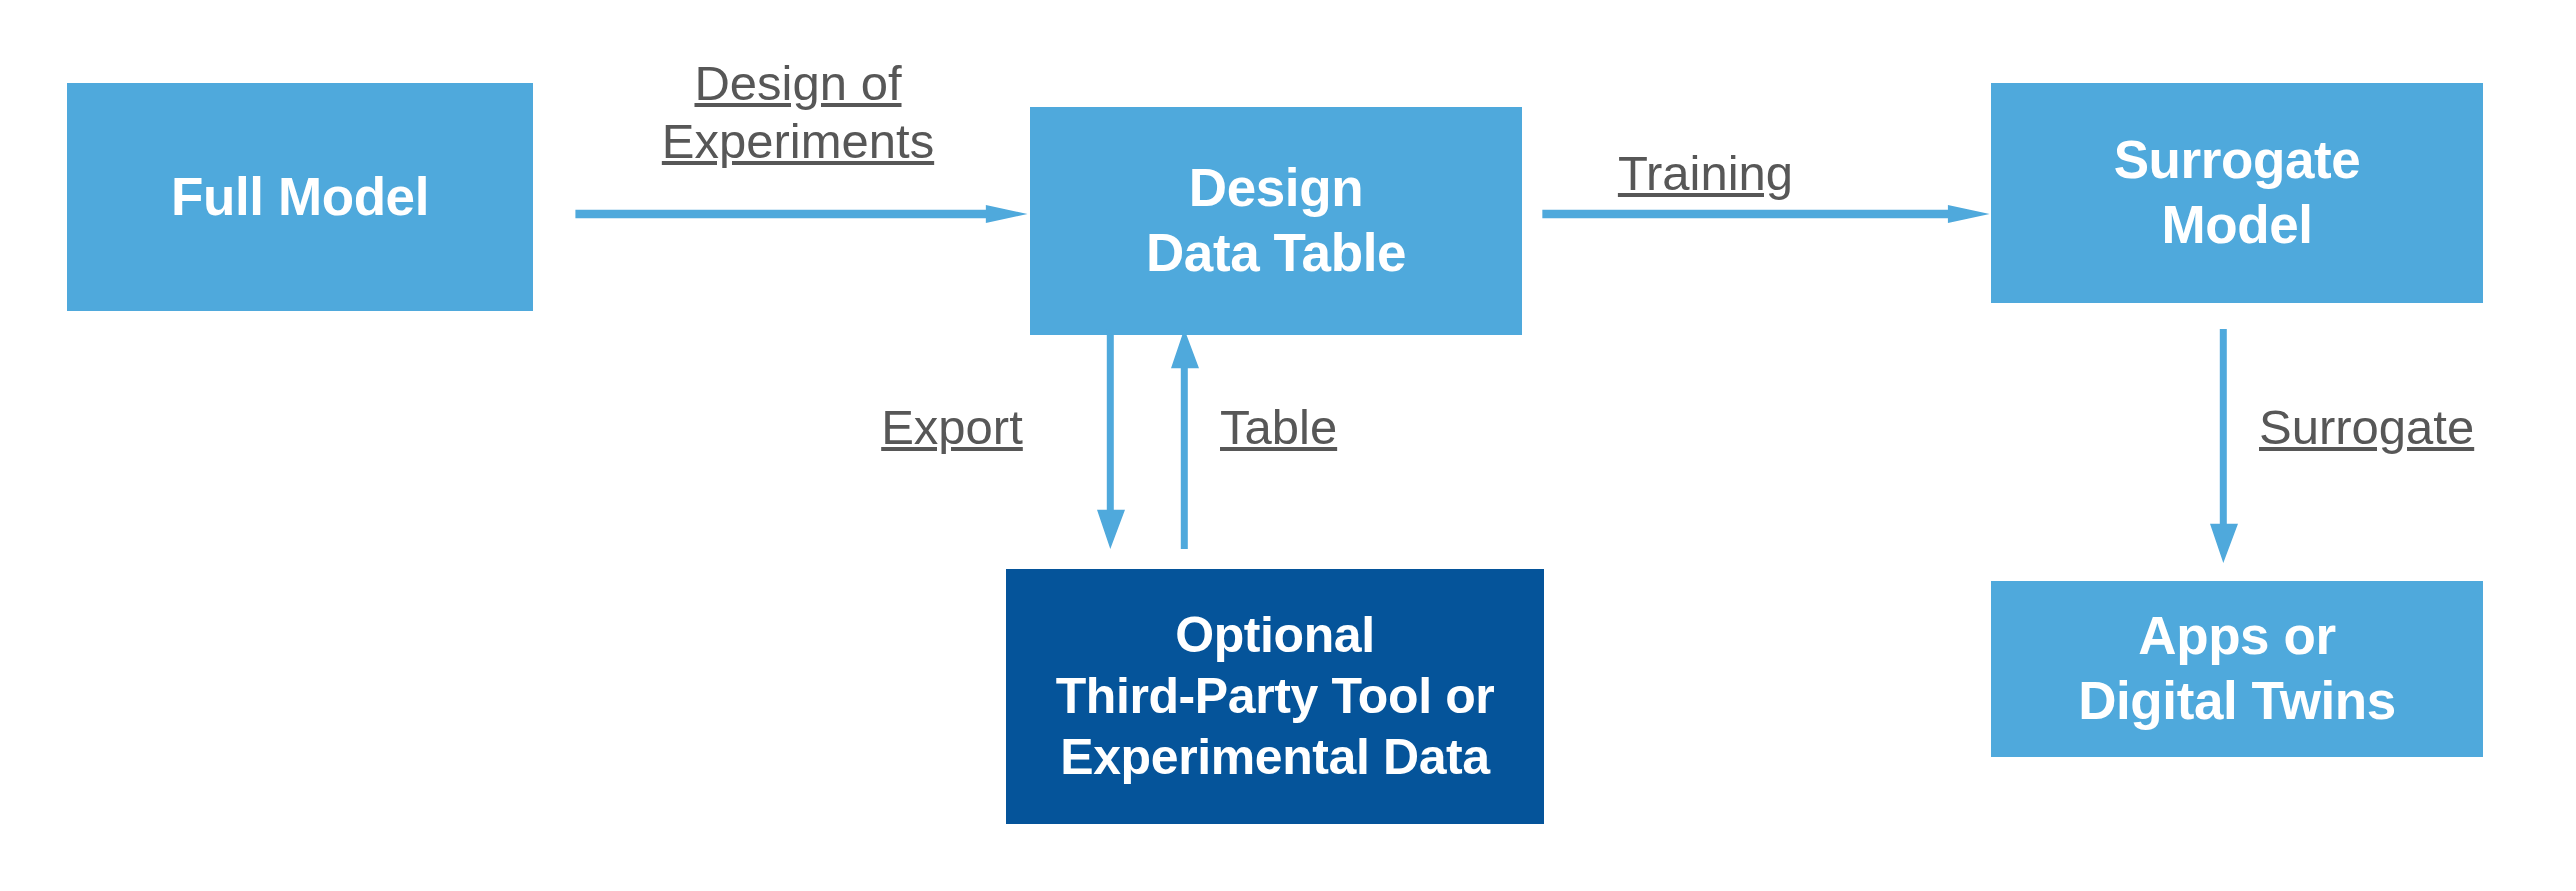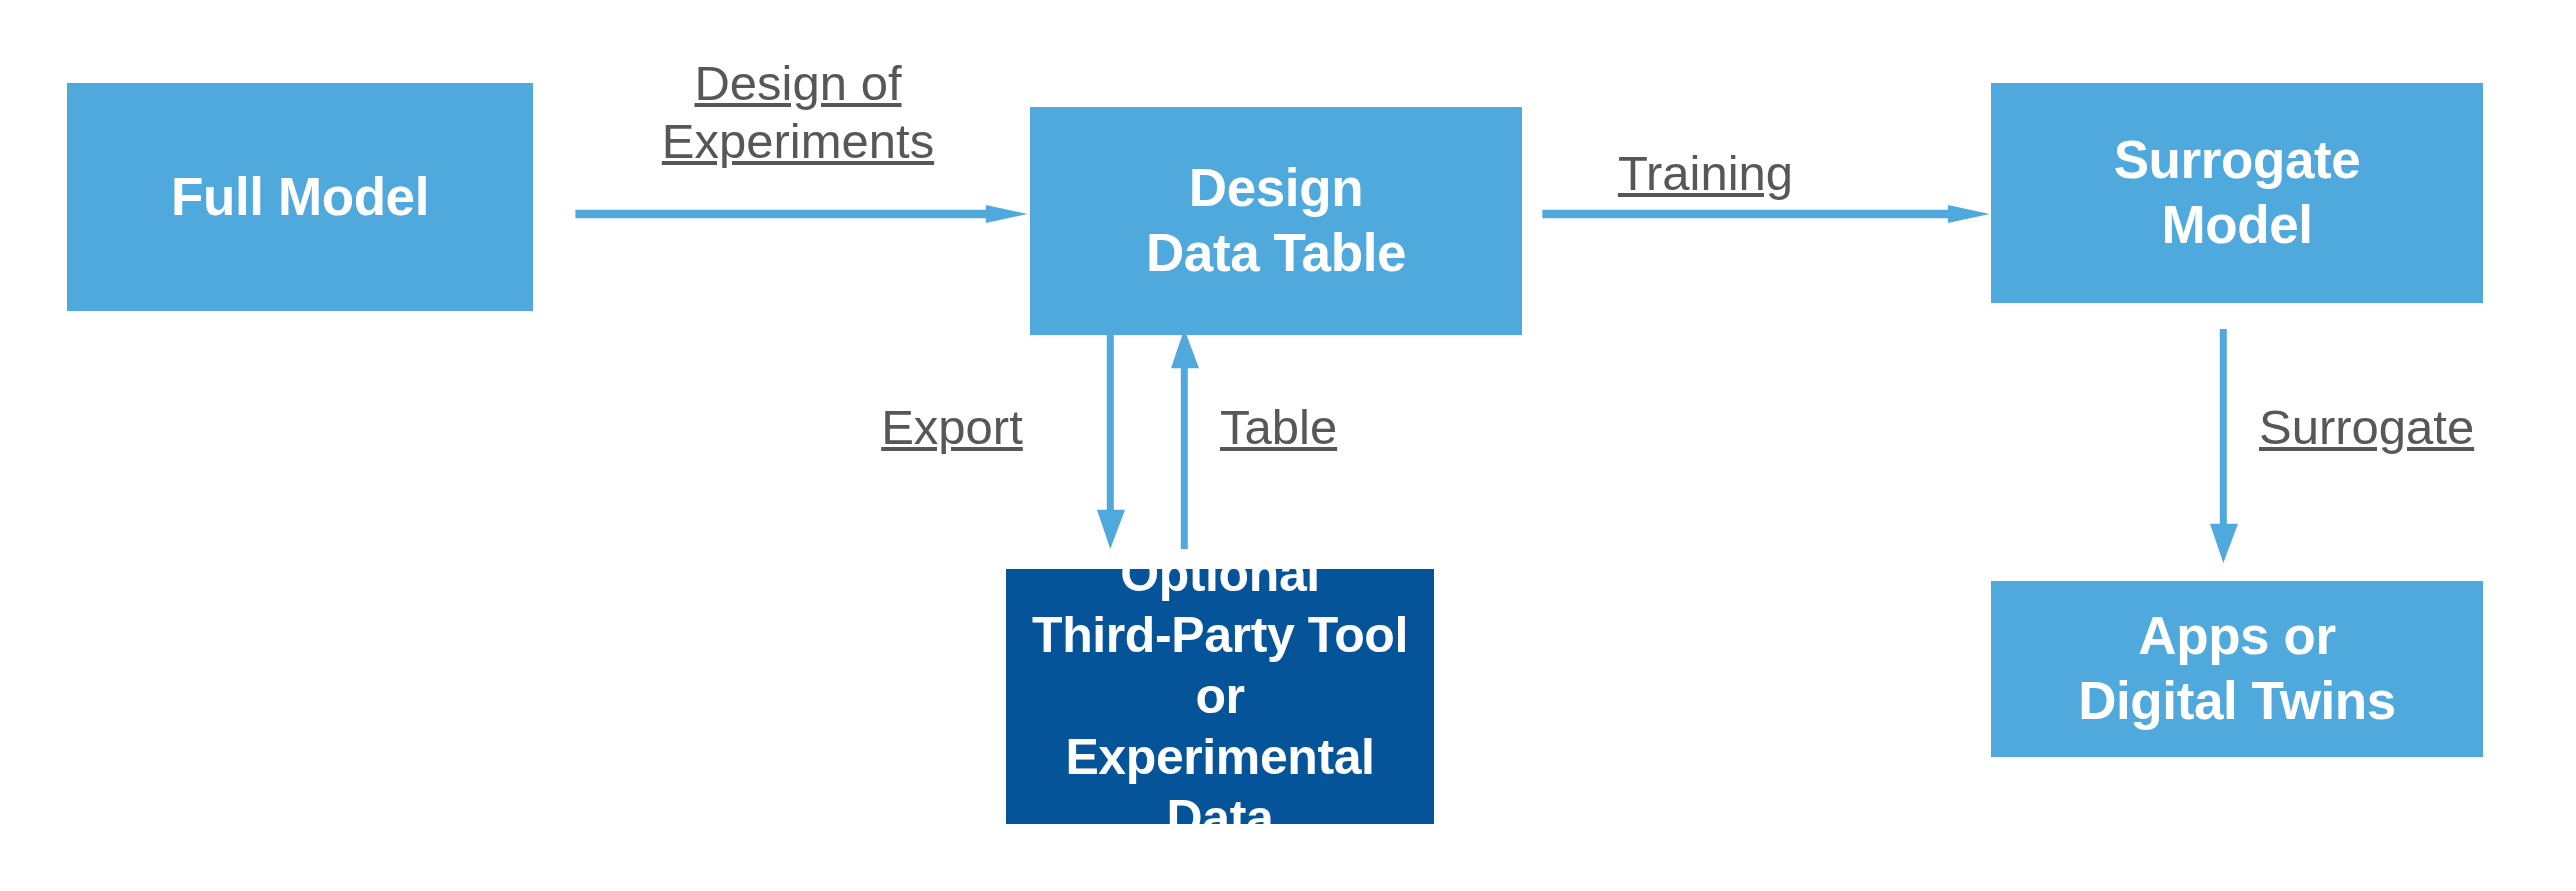--- a/index.html
+++ b/index.html
@@ -46,21 +46,21 @@
   #box-design-data-table {
     left: 1030px; top: 83px; width: 492px; height: 228px;
     font-size: 53px;
     margin-top: 24px;
   }
   #box-surrogate-model {
     left: 1991px; top: 83px; width: 492px; height: 220px;
     font-size: 53px;
   }
   #box-third-party-tool {
-    left: 1006px; top: 569px; width: 428px; height: 255px;
+    left: 1006px; top: 569px; width: 538px; height: 255px;
     font-size: 50px;
   }
   #box-apps-digital-twins {
     left: 1991px; top: 581px; width: 492px; height: 176px;
     font-size: 53px;
   }
 
   
   .edge-label {
     position: absolute;

